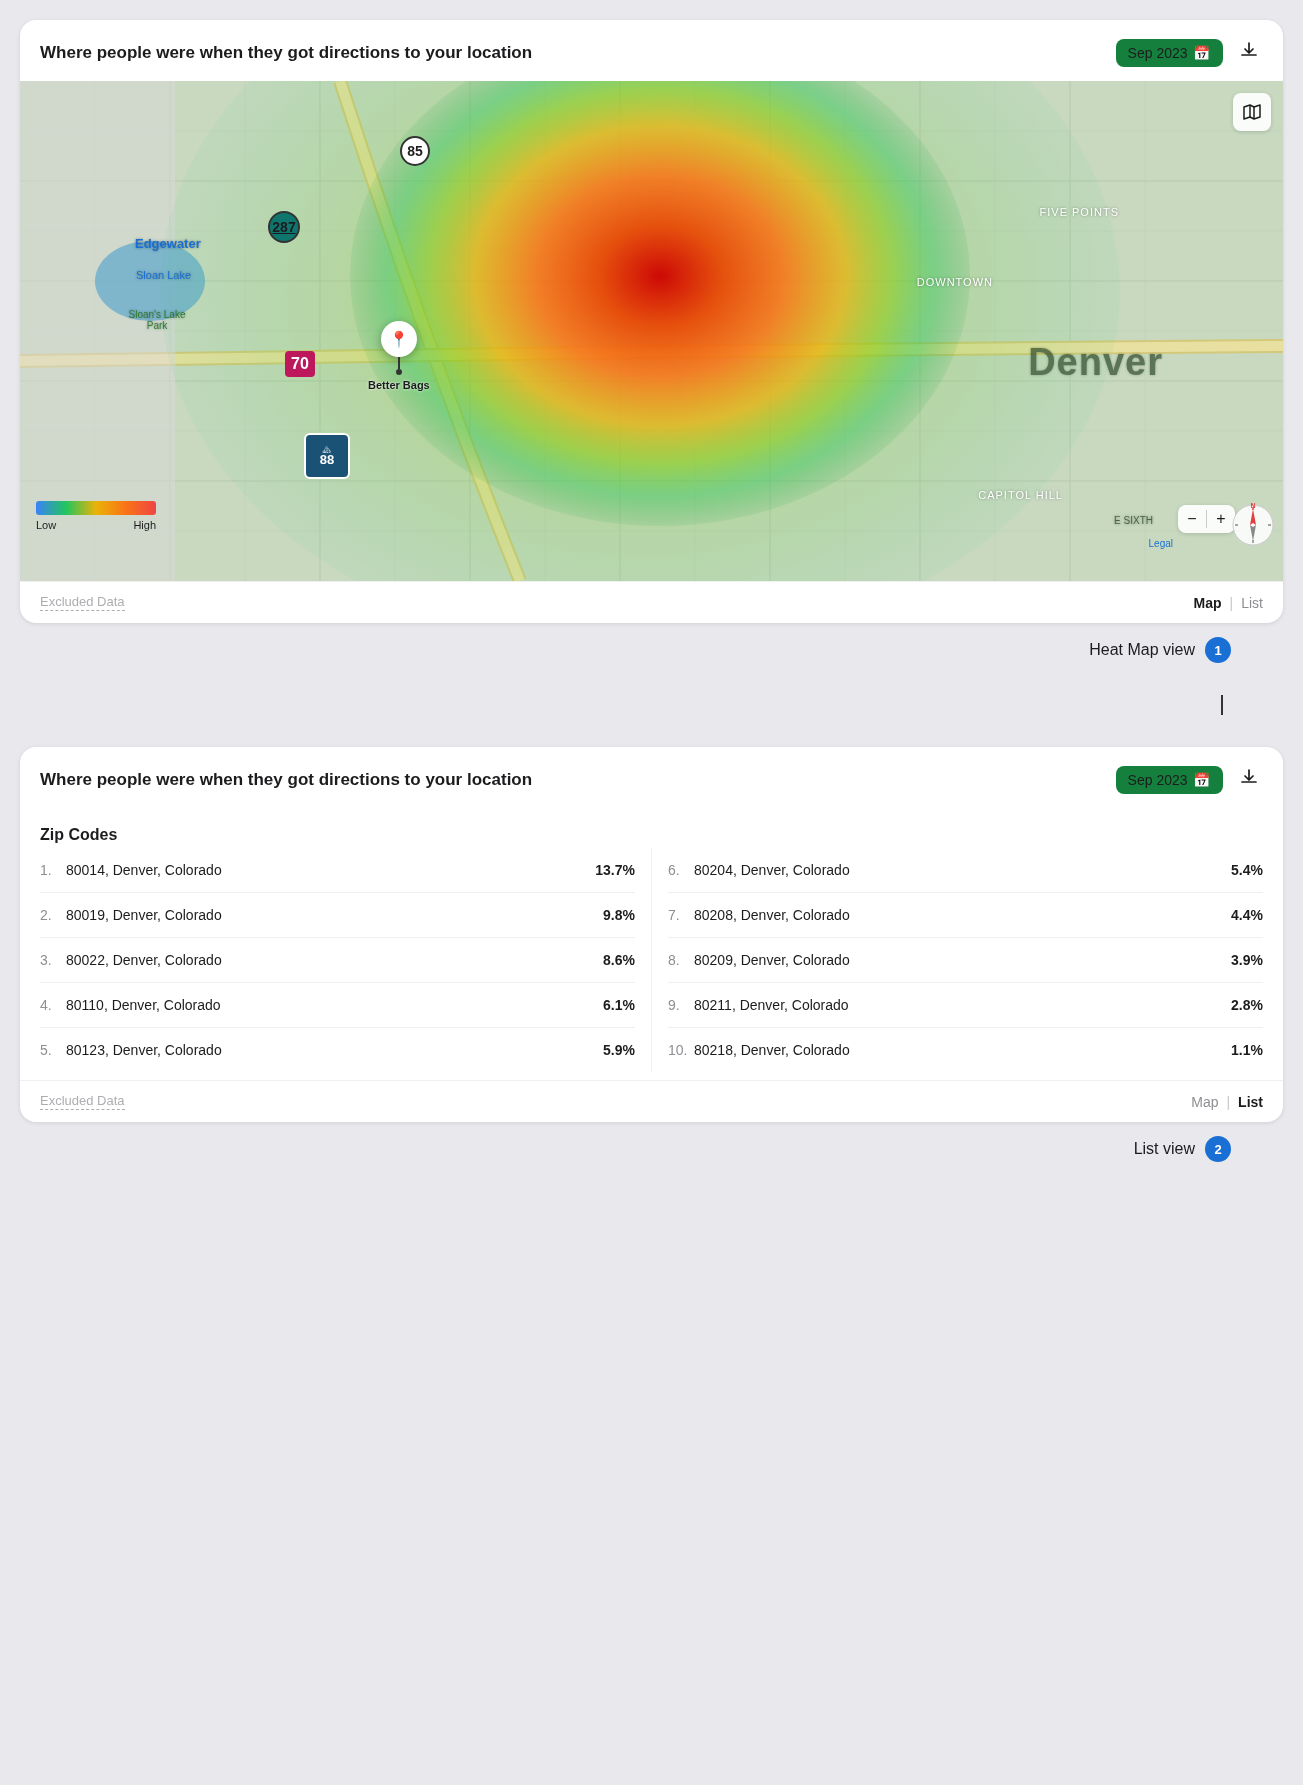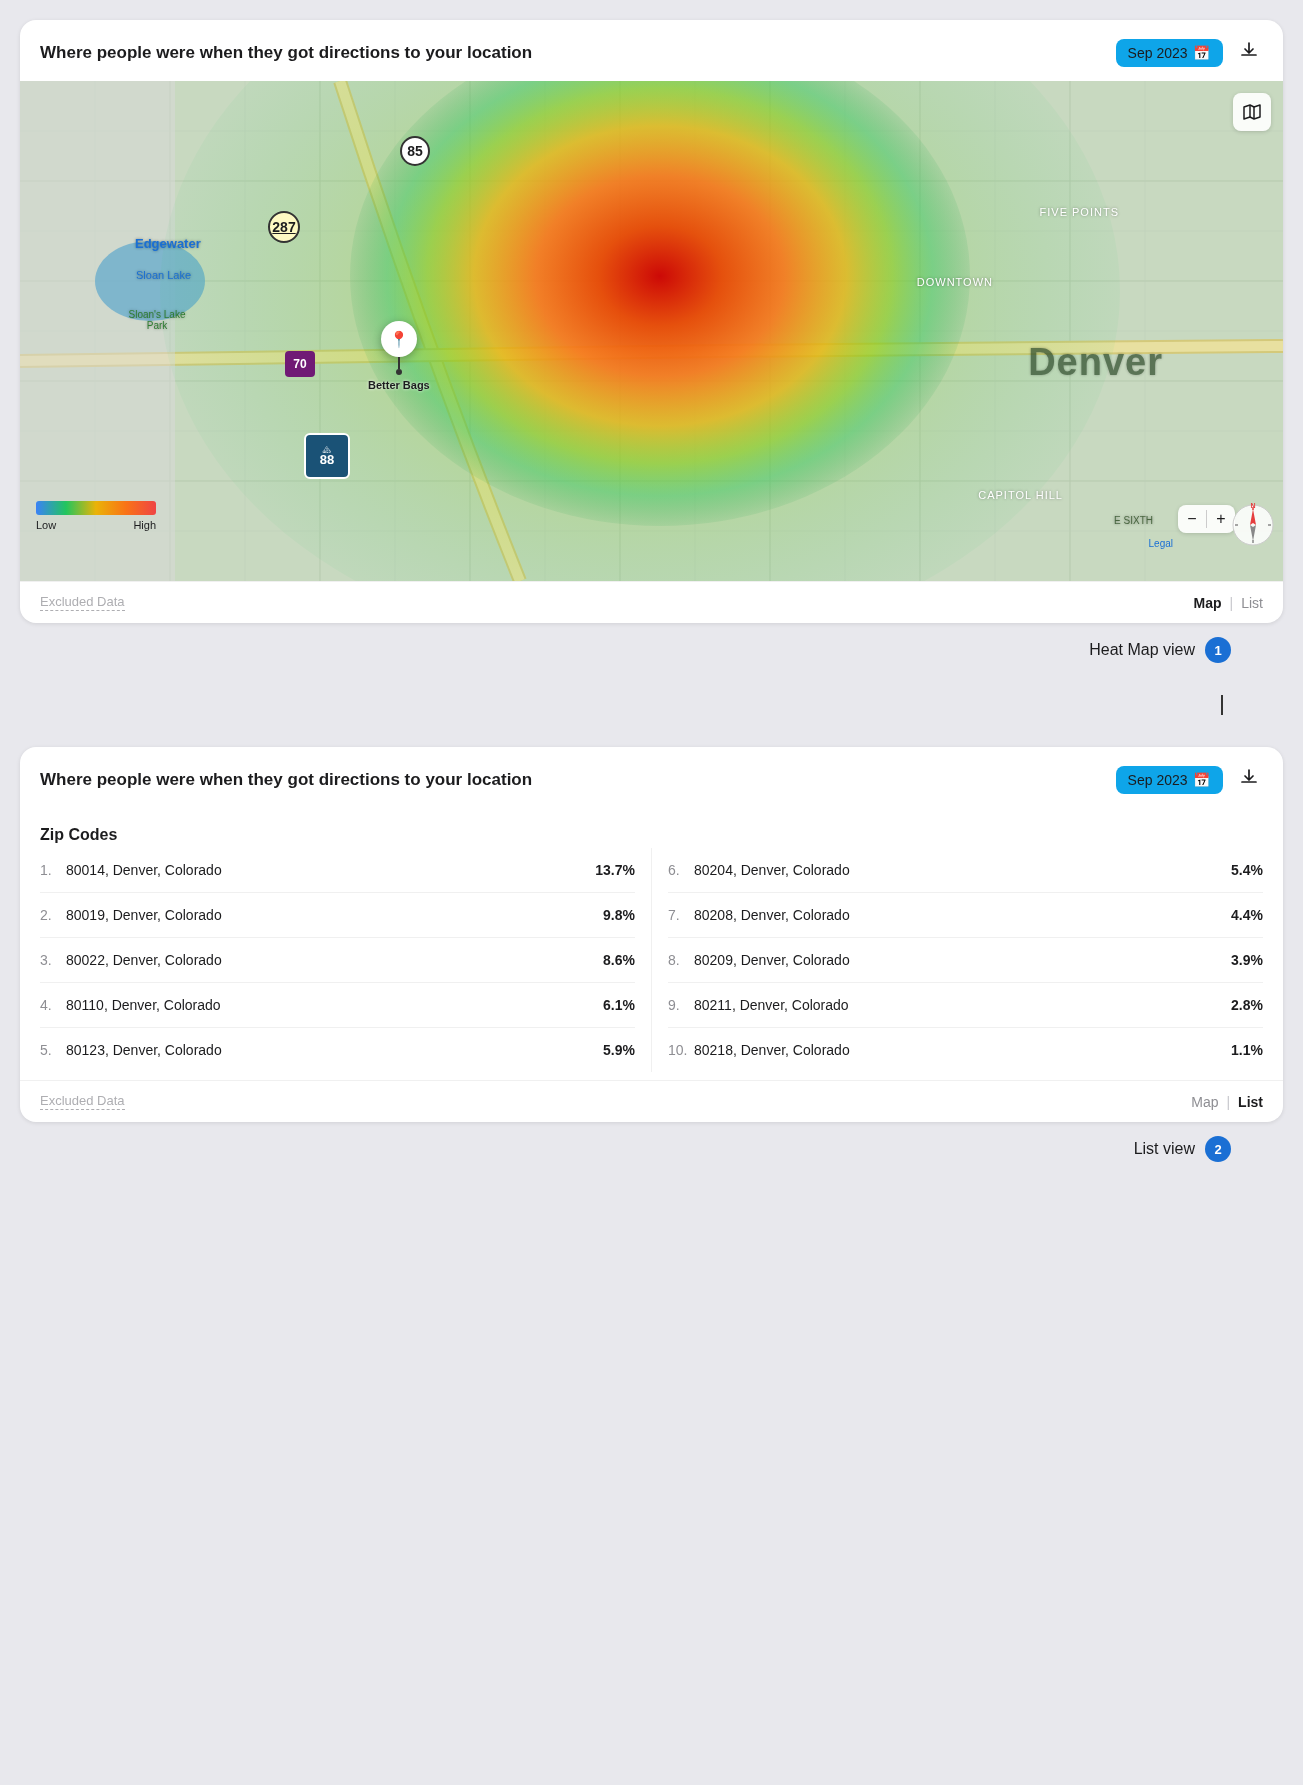--- a/index.html
+++ b/index.html
@@ -35,21 +35,21 @@
     }
     .header-right {
       display: flex;
       align-items: center;
       gap: 12px;
     }
     .date-pill {
       display: flex;
       align-items: center;
       gap: 6px;
-      background: #0ea5e9;
+      background: #15803d;
       border-radius: 8px;
       padding: 6px 12px;
       font-size: 14px;
       font-weight: 500;
       color: #1c1c1e;
       cursor: pointer;
     }
     .cal-icon {
       font-size: 14px;
     }
@@ -102,33 +102,33 @@
       top: 55px; left: 380px;
       width: 30px; height: 30px;
       background: #fff;
       border: 2px solid #333;
       border-radius: 50%;
       color: #1c1c1e;
     }
     .sign-287 {
       top: 130px; left: 248px;
       width: 32px; height: 32px;
-      background: #fef9c3;
+      background: #0f766e;
       border: 2px solid #333;
       border-radius: 50%;
       color: #1c1c1e;
       text-decoration: underline;
     }
     .sign-70 {
       top: 270px; left: 265px;
       width: 30px; height: 26px;
-      background: #701a75;
+      background: #be185d;
       border-radius: 4px;
       color: #fff;
-      font-size: 12px;
+      font-size: 16px;
     }
     .interstate-shield {
       position: absolute;
       display: flex;
       flex-direction: column;
       align-items: center;
       justify-content: center;
       pointer-events: none;
     }
     .sign-88 {

